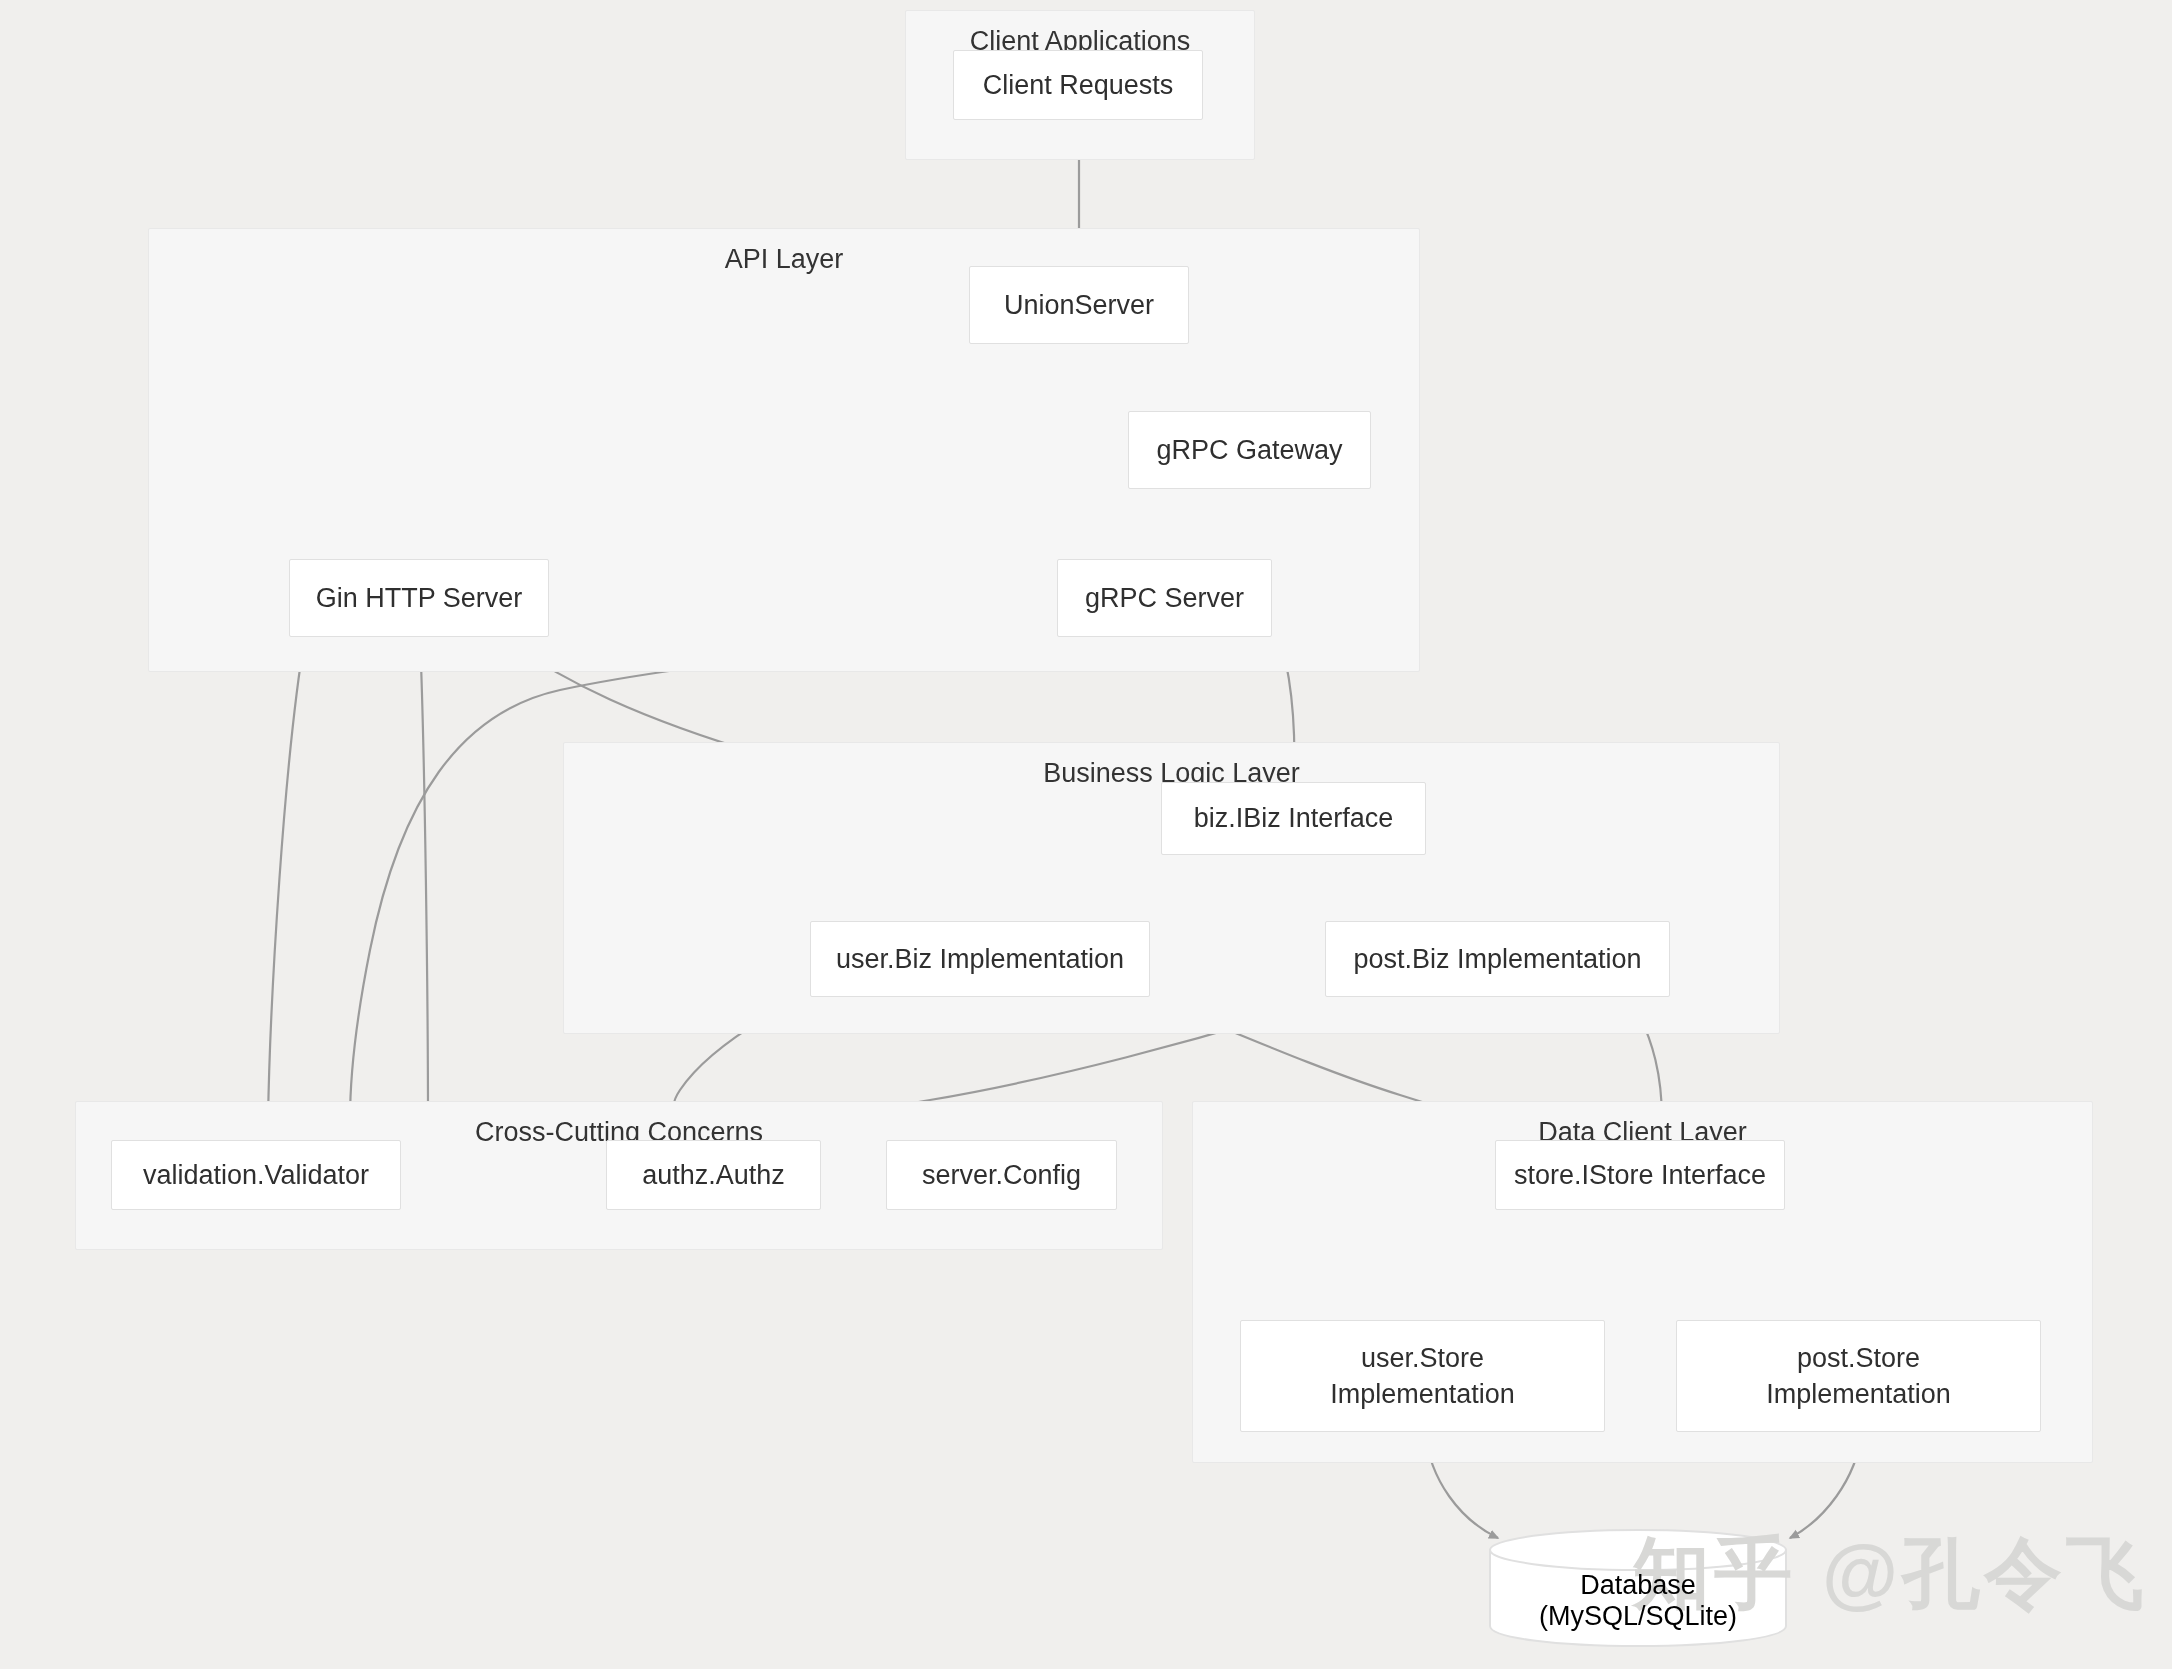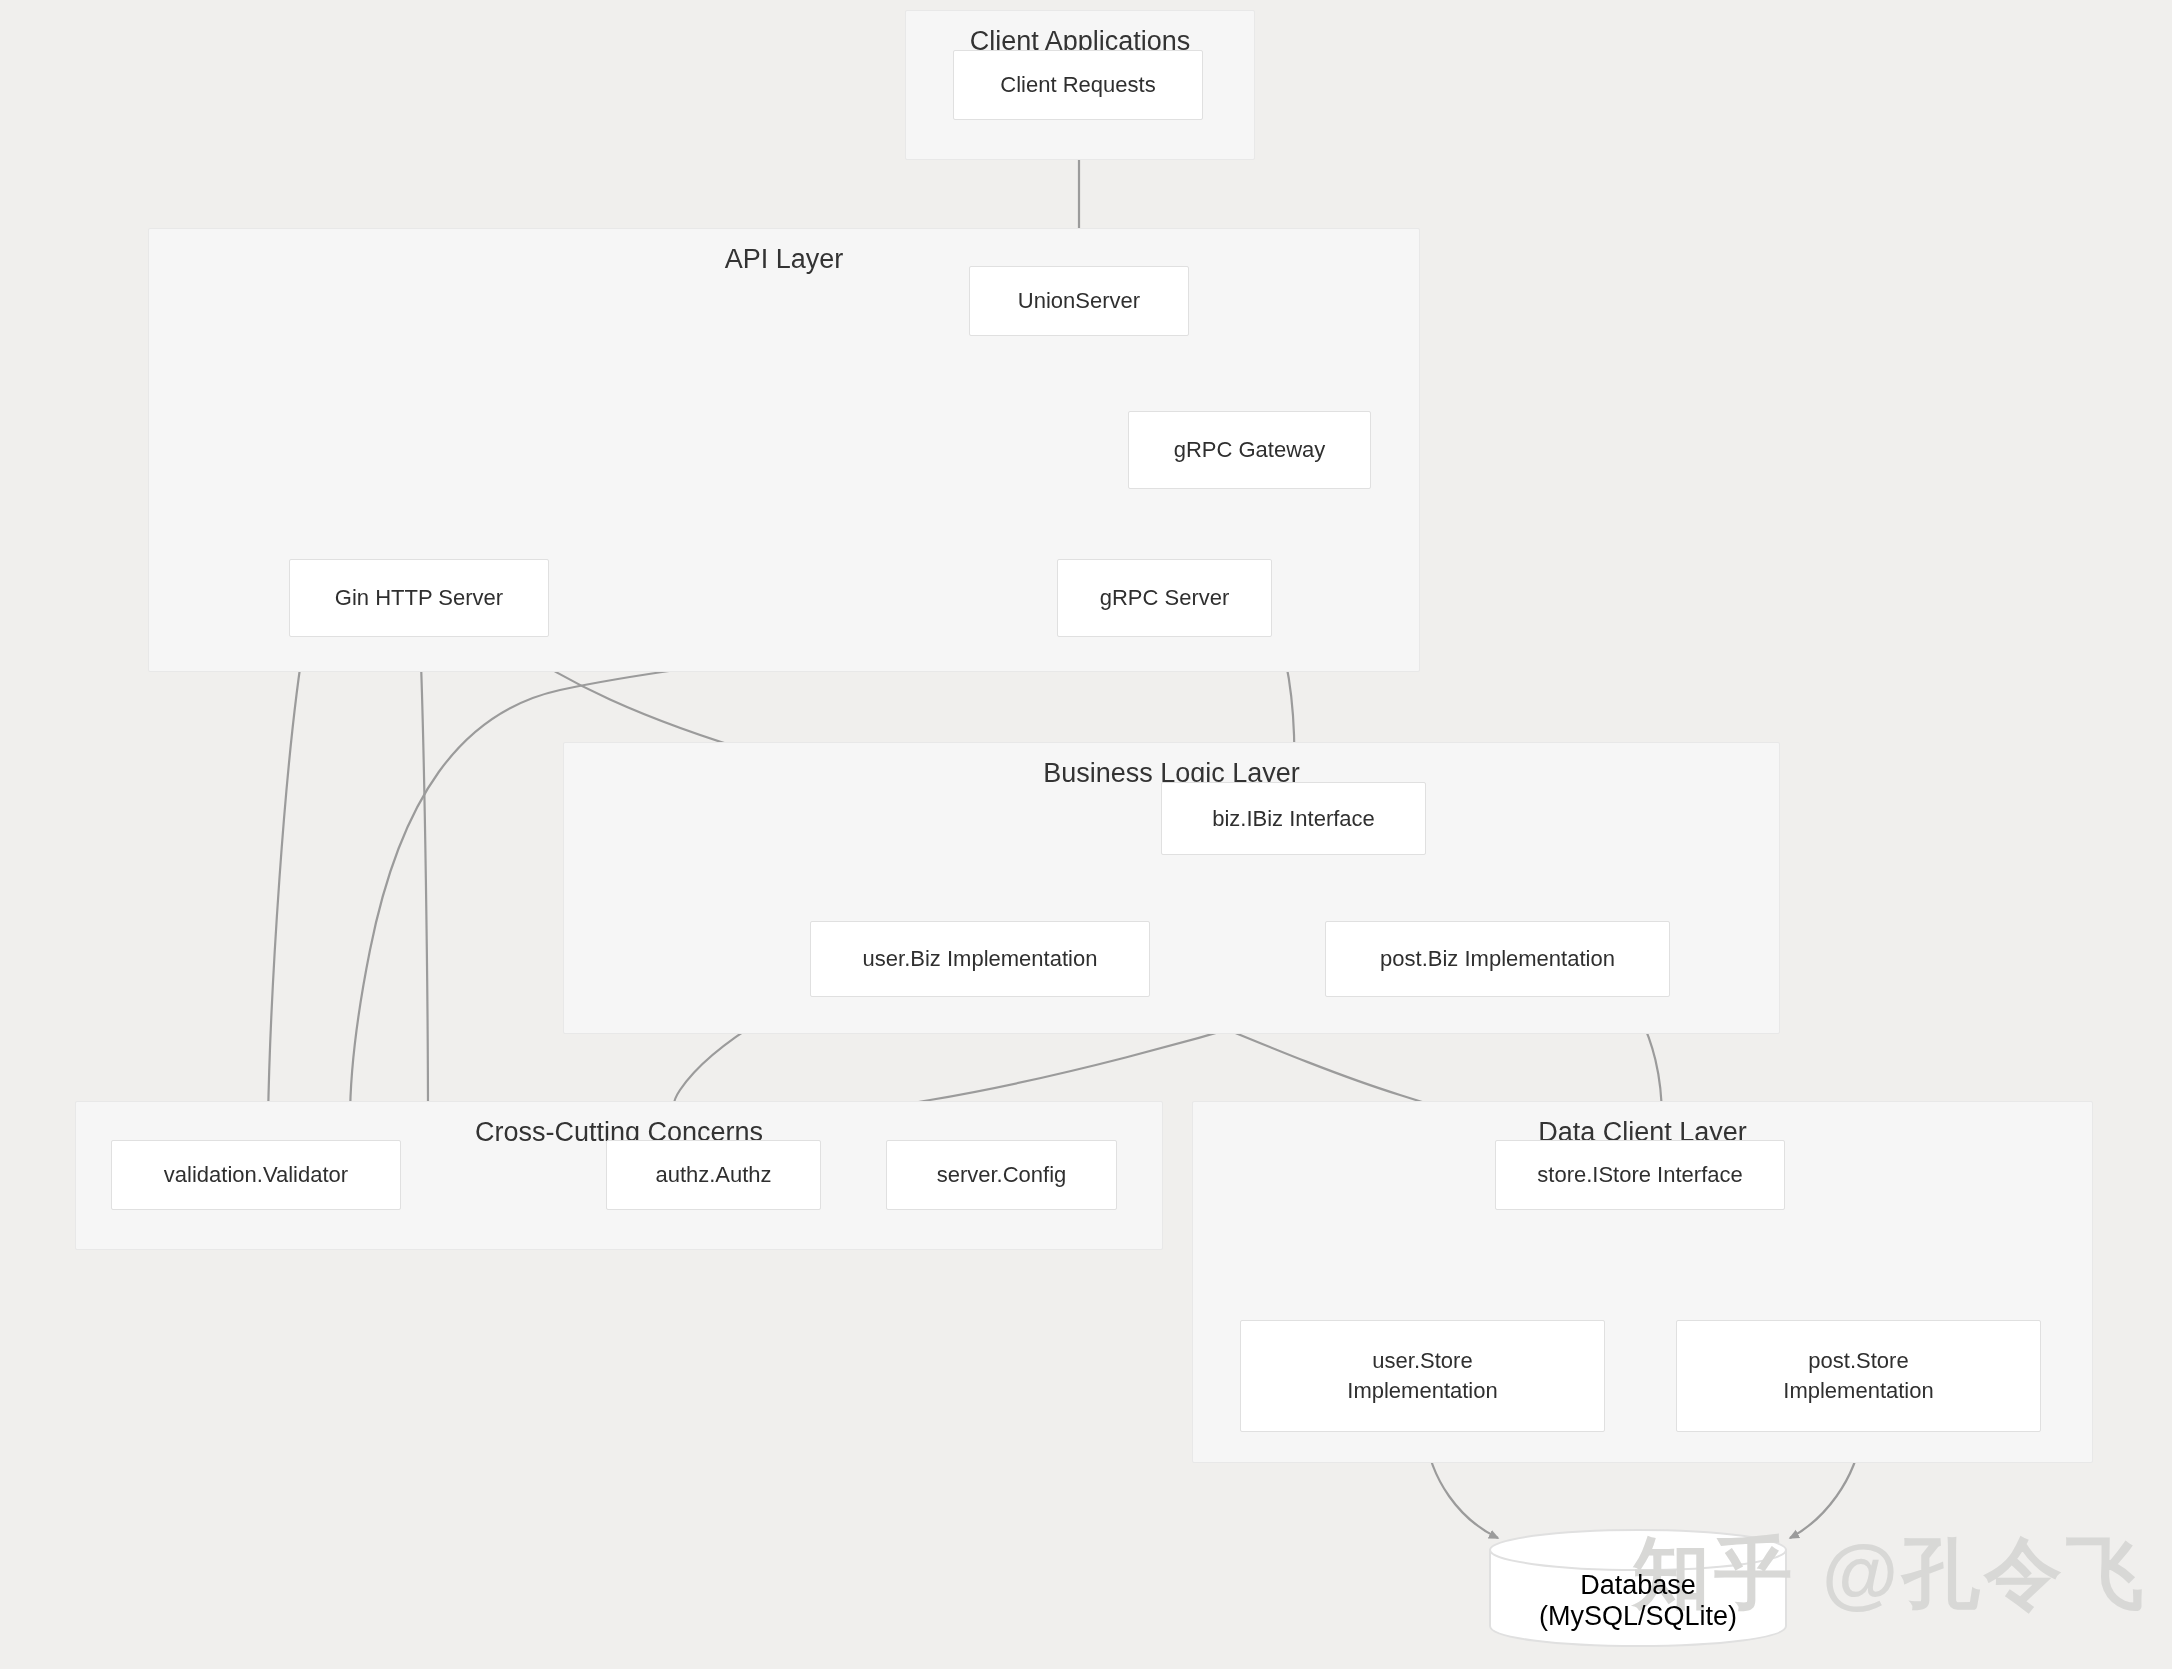--- a/index.html
+++ b/index.html
@@ -39,21 +39,21 @@
   .node {
     position: absolute;
     background: #ffffff;
     border: 1px solid #e0e0e0;
     border-radius: 2px;
     box-sizing: border-box;
     display: flex;
     align-items: center;
     justify-content: center;
     text-align: center;
-    font-size: 22px;
+    font-size: 27px;
     color: #2f2f2f;
     line-height: 1.35;
     padding: 4px 10px;
   }
   .node .node-label { display: block; }
   .db-node {
     position: absolute;
     box-sizing: border-box;
     display: flex;
     align-items: center;
@@ -151,21 +151,21 @@
   <div class="cluster" style="left:905px; top:10px; width:350px; height:150px;">
     <div class="cluster-label">Client Applications</div>
   </div>
   <div class="node" style="left:953px; top:50px; width:250px; height:70px;">
     <span class="node-label">Client Requests</span>
   </div>
 
   <div class="cluster" style="left:148px; top:228px; width:1272px; height:444px;">
     <div class="cluster-label">API Layer</div>
   </div>
-  <div class="node" style="left:969px; top:266px; width:220px; height:70px;">
+  <div class="node" style="left:969px; top:266px; width:220px; height:78px;">
     <span class="node-label">UnionServer</span>
   </div>
   <div class="node" style="left:1128px; top:411px; width:243px; height:78px;text-align:right;">
     <span class="node-label">gRPC Gateway</span>
   </div>
   <div class="node" style="left:1057px; top:559px; width:215px; height:78px;">
     <span class="node-label">gRPC Server</span>
   </div>
   <div class="node" style="left:289px; top:559px; width:260px; height:78px;">
     <span class="node-label">Gin HTTP Server</span>

